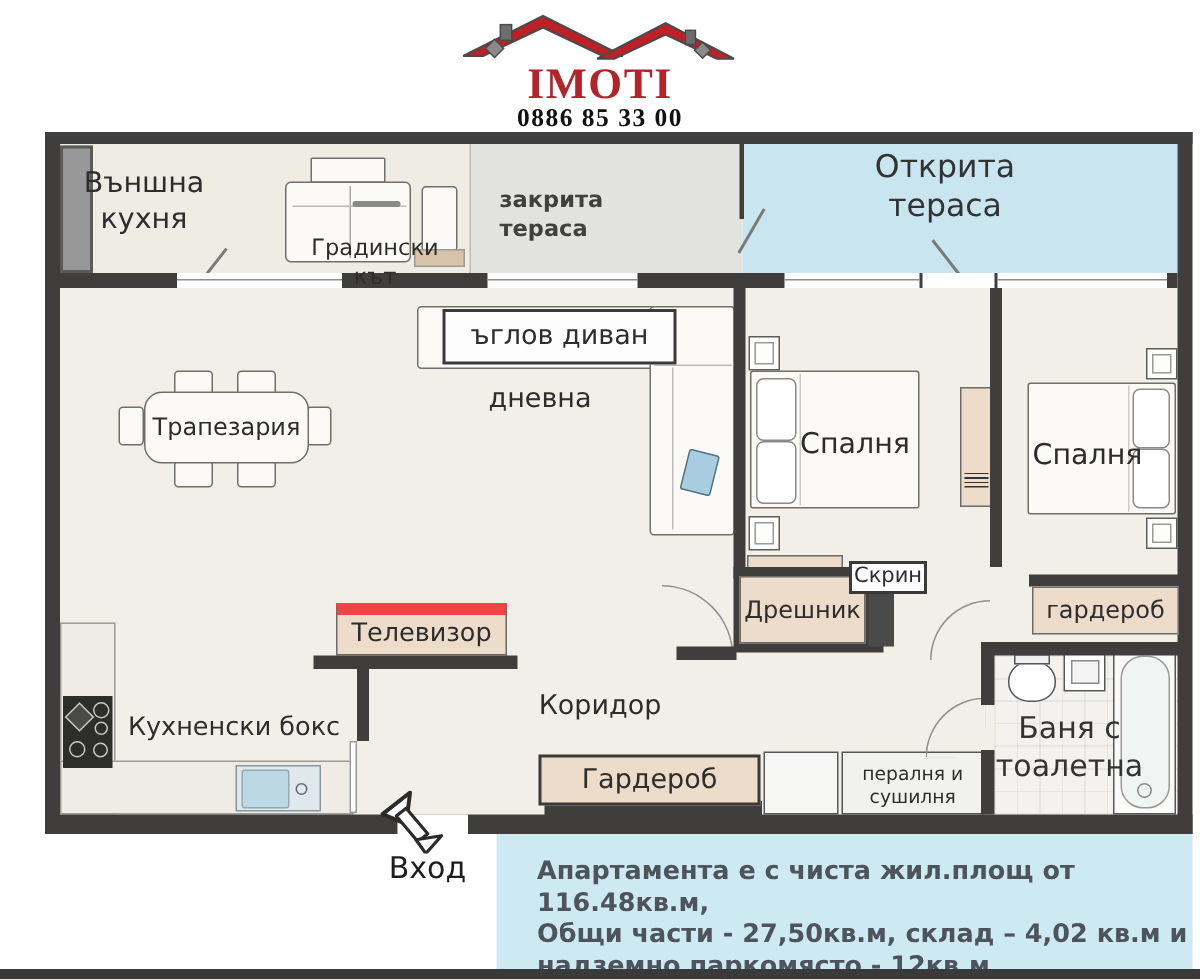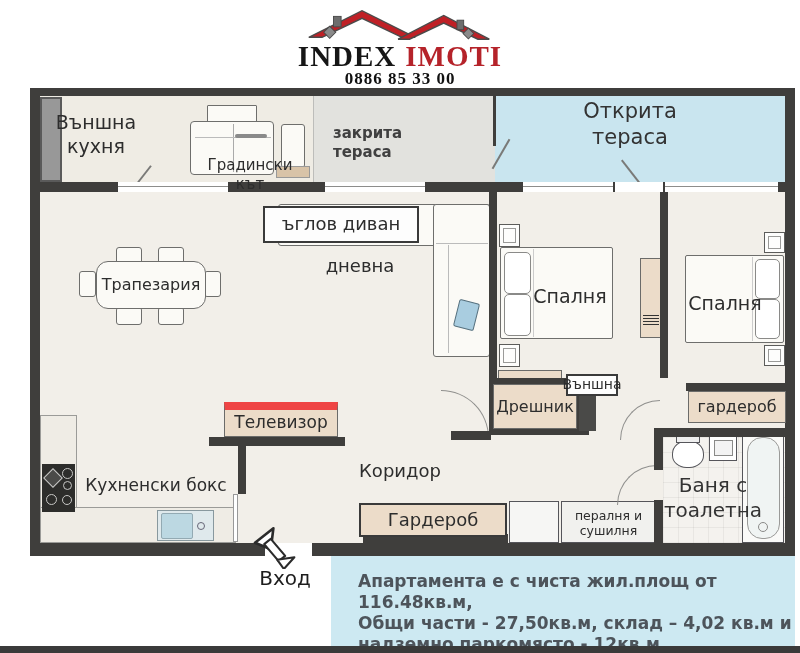--- a/index.html
+++ b/index.html
@@ -38,21 +38,20 @@
 
   <svg class="abs" style="left:300px;top:5px;width:200px;height:38px;z-index:2" viewBox="0 0 200 40">
     <polygon points="4,34 60,6 116,34 102,34 60,14 18,34" fill="#bf2026" stroke="#4a4a4a" stroke-width="1.5"></polygon>
     <rect x="30" y="12" width="8" height="11" fill="#6d6d6d" stroke="#4a4a4a"></rect>
     <polygon points="98,36 146,11 194,36 182,36 146,19 110,36" fill="#bf2026" stroke="#4a4a4a" stroke-width="1.5"></polygon>
     <rect x="160" y="16" width="7" height="10" fill="#6d6d6d" stroke="#4a4a4a"></rect>
     <rect x="22" y="24" width="9" height="9" transform="rotate(45 26 28)" fill="#8a8a8a" stroke="#4a4a4a"></rect>
     <rect x="168" y="26" width="8" height="8" transform="rotate(45 172 30)" fill="#8a8a8a" stroke="#4a4a4a"></rect>
   </svg>
   <div class="abs brandrow" style="left:250px;top:40px;width:300px;height:32px;">
-    <span style="color:#161616">INDEX</span>
     <span style="color:#b5232a">IMOTI</span>
   </div>
   <div class="abs phone" style="left:300px;top:70px;width:200px;height:17px;">0886 85 33 00</div>
 
   <div class="abs wall" style="left:30px;top:88px;width:765px;height:8px;"></div>
   <div class="abs wall" style="left:30px;top:88px;width:10px;height:468px;"></div>
   <div class="abs wall" style="left:785px;top:88px;width:10px;height:468px;"></div>
   <div class="abs wall" style="left:30px;top:543px;width:765px;height:13px;"></div>
   <div class="abs" style="left:265px;top:543px;width:47px;height:13px;background:#fff;z-index:7;"></div>
 
@@ -105,21 +104,21 @@
   <div class="abs furn" style="left:79px;top:271px;width:17px;height:26px;"></div>
   <div class="abs furn" style="left:204px;top:271px;width:17px;height:26px;"></div>
   <div class="abs furn lbl" style="left:96px;top:261px;width:110px;height:48px;border-radius:12px;border-width:1.5px;font-size:16px;z-index:4;">Трапезария</div>
 
   <div class="abs furn" style="left:278px;top:204px;width:212px;height:42px;"></div>
   <div class="abs furn" style="left:433px;top:204px;width:57px;height:153px;">
     <div style="position:absolute;left:14px;top:40px;width:1px;height:108px;background:#bbb;"></div>
     <div style="position:absolute;left:2px;top:38px;width:52px;height:1px;background:#bbb;"></div>
   </div>
   <div class="abs" style="left:456px;top:301px;width:21px;height:28px;background:#a9cde0;border:1px solid #55707e;border-radius:2px;transform:rotate(14deg);z-index:4;"></div>
-  <div class="abs whitebox lbl" style="left:263px;top:206px;width:156px;height:37px;font-size:18px;">ъглов диван</div>
+  <div class="abs whitebox lbl" style="left:295px;top:206px;width:156px;height:37px;font-size:18px;">ъглов диван</div>
   <div class="abs lbl" style="left:310px;top:256px;width:100px;height:20px;font-size:18px;">дневна</div>
 
   <div class="abs wall" style="left:489px;top:190px;width:8px;height:196px;"></div>
   <div class="abs wall" style="left:451px;top:431px;width:40px;height:9px;"></div>
   <div class="abs arc" style="left:441px;top:390px;width:48px;height:48px;border-top:1.5px solid #8f8f8d;border-right:1.5px solid #8f8f8d;border-top-right-radius:100%;"></div>
 
   <div class="abs nstand" style="left:499px;top:224px;width:21px;height:23px;">
       <div class="inner"></div>
     </div>
   <div class="abs nstand" style="left:499px;top:344px;width:21px;height:23px;">
@@ -150,21 +149,21 @@
       <div class="inner"></div>
     </div>
   <div class="abs lbl" style="left:669px;top:294px;width:112px;height:20px;font-size:19px;">Спалня</div>
   <div class="abs wall" style="left:686px;top:383px;width:100px;height:8px;"></div>
   <div class="abs tan lbl" style="left:688px;top:391px;width:98px;height:32px;font-size:16px;z-index:6;">гардероб</div>
 
   <div class="abs tan" style="left:498px;top:370px;width:64px;height:13px;"></div>
   <div class="abs wall" style="left:489px;top:378px;width:100px;height:57px;"></div>
   <div class="abs" style="left:579px;top:395px;width:17px;height:36px;background:#4a4a48;z-index:7;"></div>
   <div class="abs tan lbl" style="left:493px;top:384px;width:84px;height:45px;font-size:16px;z-index:7;">Дрешник</div>
-  <div class="abs whitebox lbl" style="left:566px;top:374px;width:52px;height:22px;font-size:14px;z-index:8;">Външна</div>
+  <div class="abs whitebox lbl" style="left:566px;top:374px;width:52px;height:22px;font-size:14px;z-index:8;">Скрин</div>
 
   <div class="abs tan lbl" style="left:224px;top:402px;width:114px;height:35px;font-size:17px;border-top:8px solid #ef4444;z-index:5;">Телевизор</div>
   <div class="abs wall" style="left:209px;top:437px;width:136px;height:9px;"></div>
   <div class="abs wall" style="left:238px;top:446px;width:8px;height:48px;"></div>
   <div class="abs" style="left:233px;top:494px;width:5px;height:48px;background:#fff;border:1px solid #999;z-index:5;"></div>
 
   <div class="abs" style="left:40px;top:415px;width:37px;height:128px;background:#efece5;border:1px solid #9b9b98;z-index:3;"></div>
   <div class="abs" style="left:40px;top:507px;width:196px;height:36px;background:#efece5;border:1px solid #9b9b98;z-index:3;"></div>
   <div class="abs" style="left:42px;top:464px;width:33px;height:48px;background:#2d2d2b;z-index:4;">
     <div style="position:absolute;left:4px;top:7px;width:12px;height:12px;background:#4a4a48;border:1.5px solid #c7c7c5;transform:rotate(45deg);"></div>

